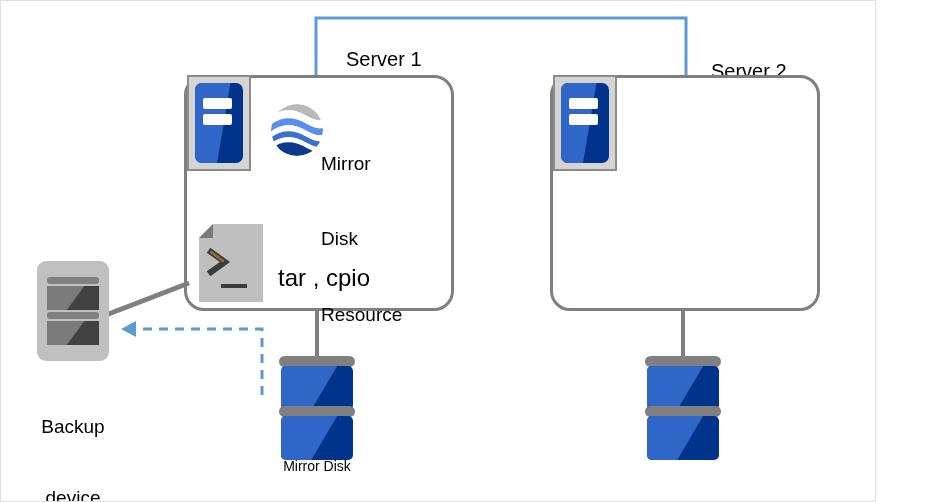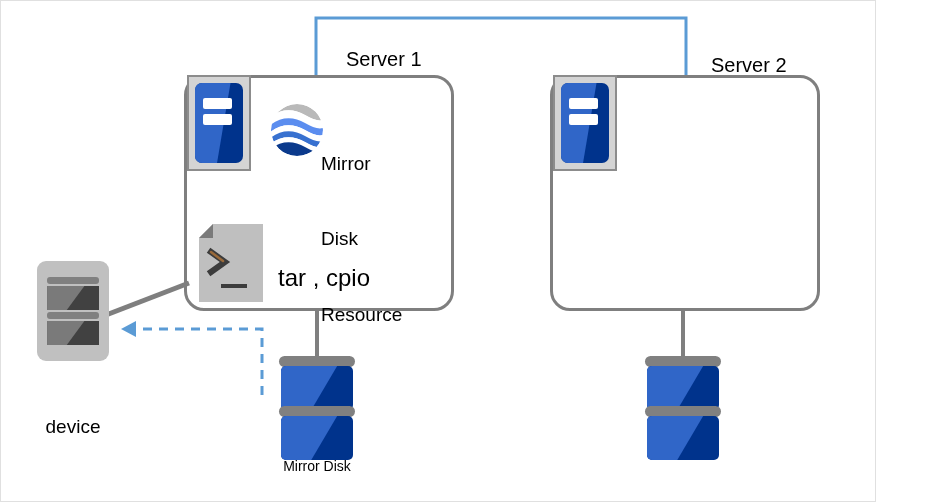--- a/index.html
+++ b/index.html
@@ -146,21 +146,21 @@
 <body>
 
 <div id="canvas">
 
   <svg class="abs conn-svg" style="left:310px; top:12px;" width="380" height="70" viewBox="0 0 380 70">
     <path d="M 5,65 L 5,5 L 375,5 L 375,65" fill="none" stroke="#5b9bd5" stroke-width="3"></path>
   </svg>
 
   <div class="abs label srv-label" style="left:345px; top:46px;">Server 1</div>
 
-  <div class="abs label srv-label" style="left:710px; top:52px;">Server 2</div>
+  <div class="abs label srv-label" style="left:710px; top:58px;">Server 2</div>
 
   <div class="abs server-box" style="left:183px; top:74px; width:270px; height:236px;"></div>
 
   <div class="abs srv-icon" style="left:186px; top:74px; width:64px; height:96px;">
     <div class="srv-icon-inner">
       <div class="srv-bar b1"></div>
       <div class="srv-bar b2"></div>
     </div>
   </div>
 
@@ -225,20 +225,21 @@
   </svg>
 
   <div class="abs backup-icon" style="left:36px; top:260px; width:72px; height:100px;">
     <div class="bk-bar" style="top:16%;"></div>
     <div class="bk-block" style="top:25%;"></div>
     <div class="bk-bar" style="top:51%;"></div>
     <div class="bk-block" style="top:60%;"></div>
   </div>
 
   <div class="abs label backup-label" style="left:8px; top:366px; width:128px;">
+    <div>Backup</div>
     <div>device</div>
   </div>
 
   <div class="abs disk-icon" style="left:278px; top:355px; width:76px; height:104px;">
     <div class="dk-bar" style="top:0px;"></div>
     <div class="dk-block" style="top:10px;"></div>
     <div class="dk-bar" style="top:50px;"></div>
     <div class="dk-block" style="top:60px;"></div>
   </div>
 

